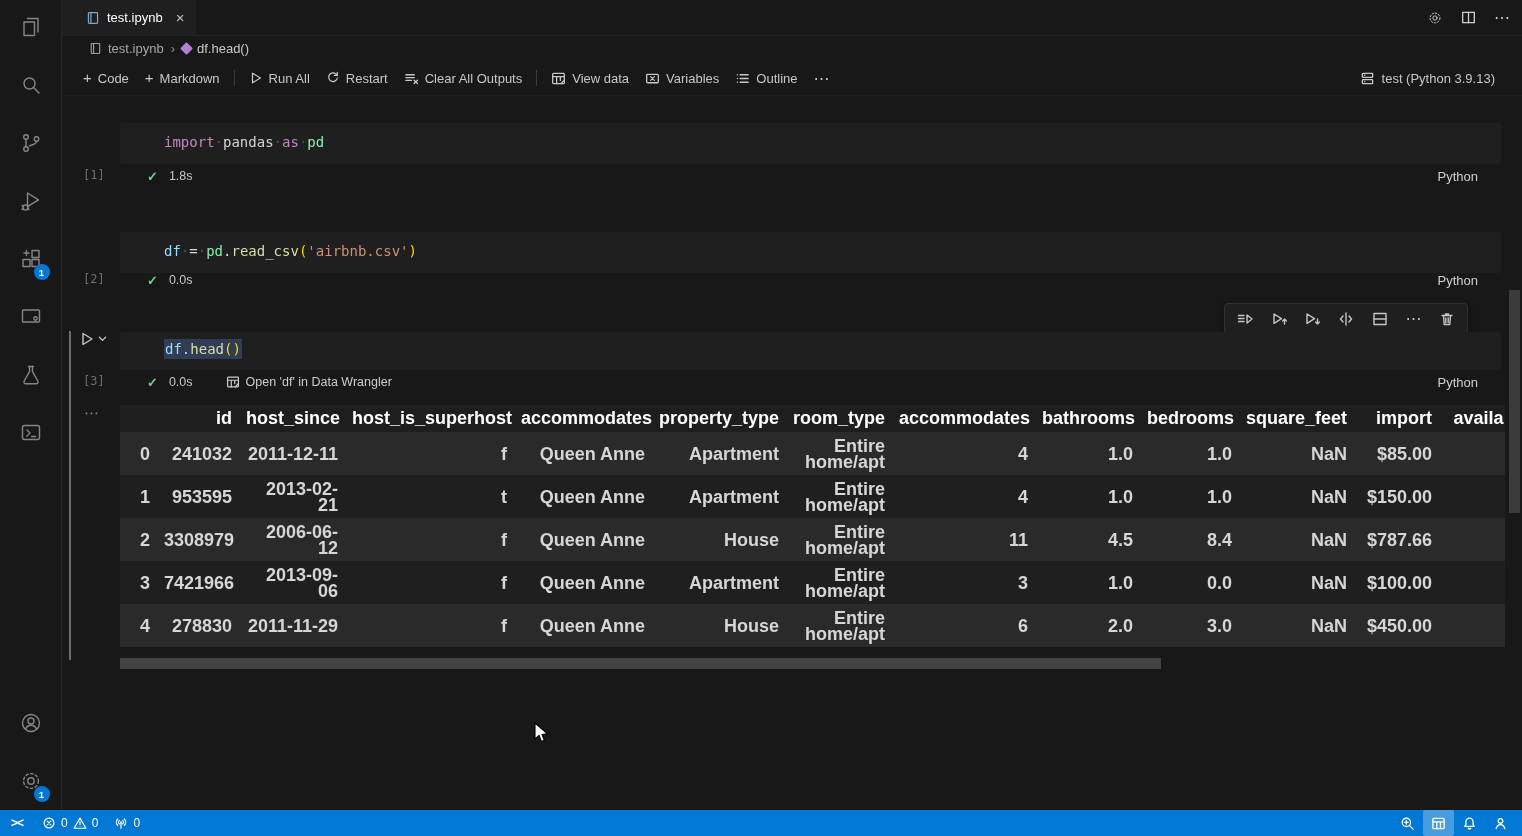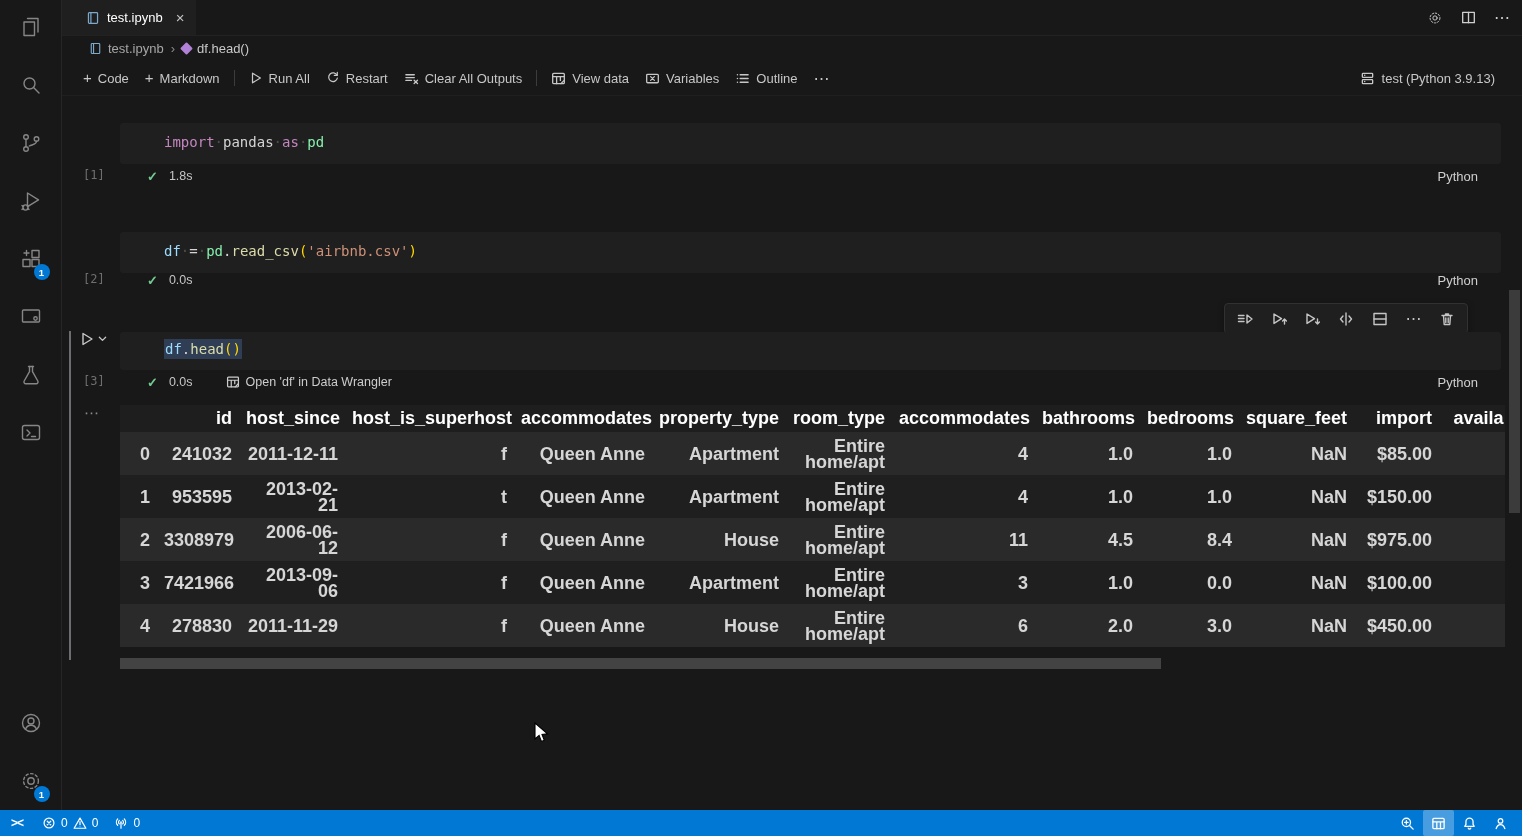--- a/index.html
+++ b/index.html
@@ -465,21 +465,21 @@
 12</td>
           <td>f</td>
           <td>Queen Anne</td>
           <td>House</td>
           <td>Entire
 home/apt</td>
           <td>11</td>
           <td>4.5</td>
           <td>8.4</td>
           <td>NaN</td>
-          <td>$975.00</td>
+          <td>$787.66</td>
           <td></td>
         </tr>
         <tr>
           <td>3</td>
           <td>7421966</td>
           <td>2013-09-06</td>
           <td>f</td>
           <td>Queen Anne</td>
           <td>Apartment</td>
           <td>Entire

